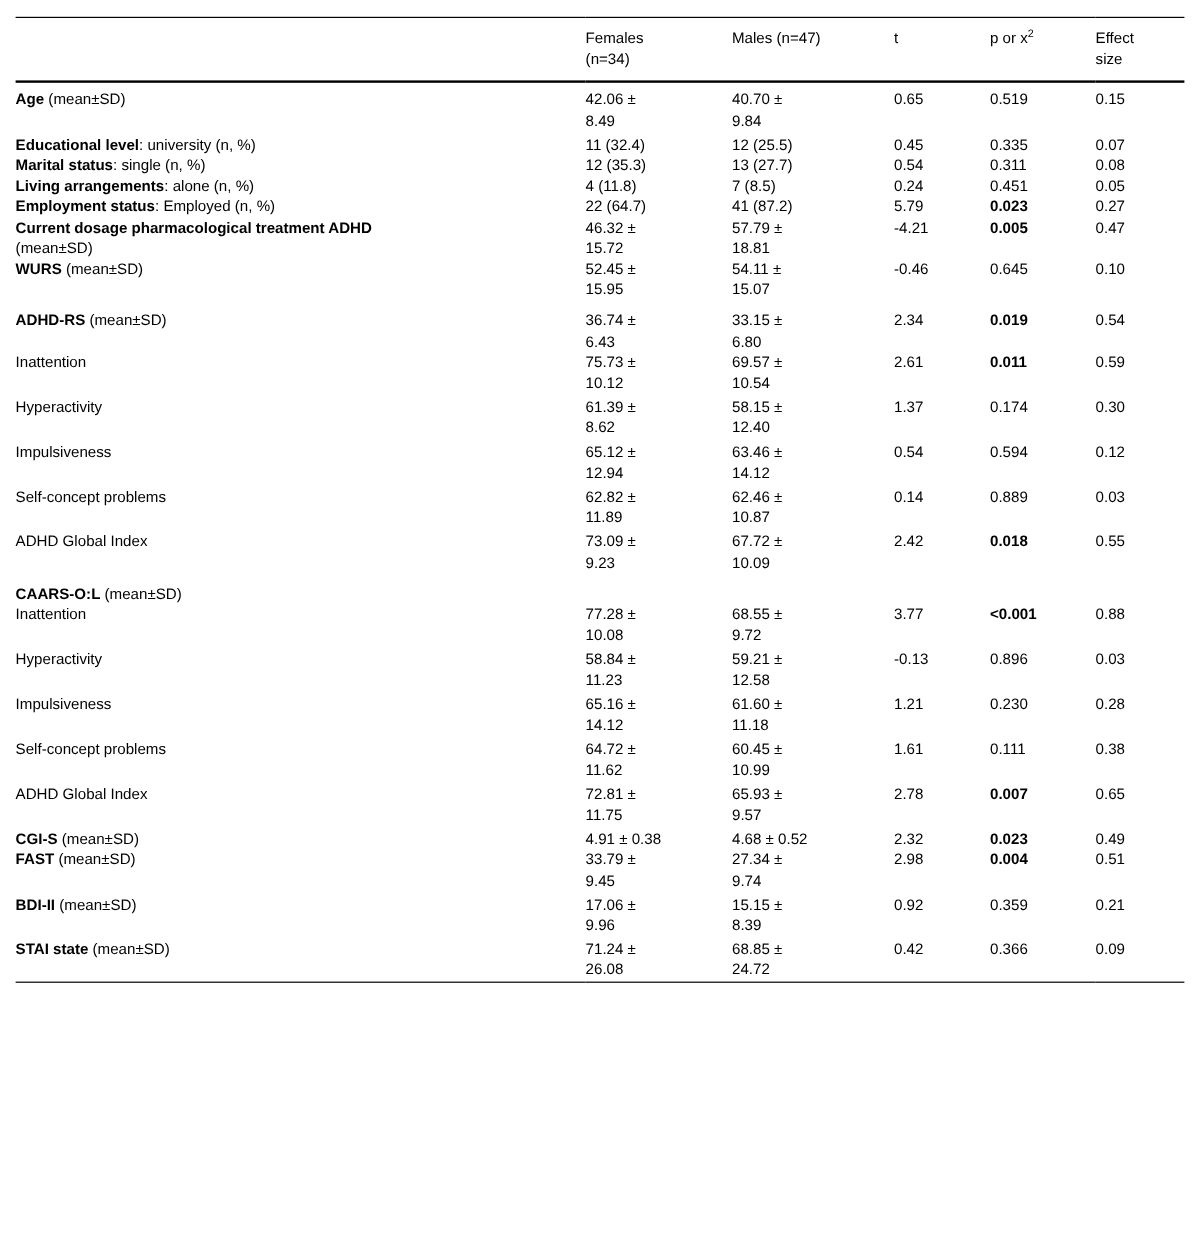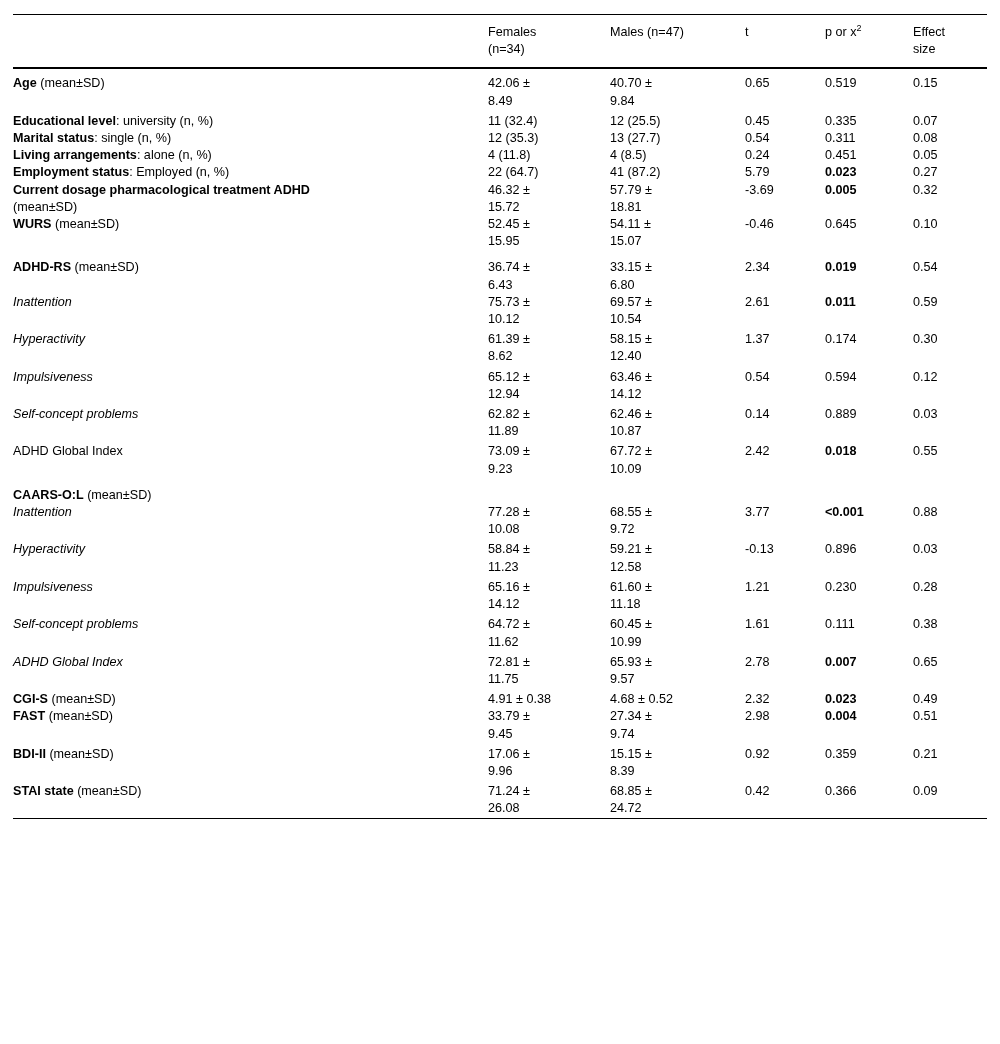--- a/index.html
+++ b/index.html
@@ -62,21 +62,21 @@
     line-height: 17.2px;
     white-space: pre-line;
   }
 
   tbody tr.r td { padding-top: 3px; padding-bottom: 0px; }
   tbody tr.r.tight td { padding-top: 0px; }
   tbody tr.r.gap td { padding-top: 9px; }
   tbody tr.r.first td { padding-top: 6px; }
 
   .lbl-strong { font-weight: bold; }
-  .lbl-italic { font-style: italic; }
+  .lbl-italic { }
   .p-sig { font-weight: bold; }
 
   sup { font-size: 9px; vertical-align: super; line-height: 0; }
 </style>
 </head>
 <body>
 
 <div id="table-wrap">
   <table class="stats">
     <colgroup>
@@ -124,43 +124,43 @@
           <td><span class="lbl-strong">Marital status</span><span>: single (n, %)</span></td>
           <td>12 (35.3)</td>
           <td>13 (27.7)</td>
           <td>0.54</td>
           <td>0.311</td>
           <td>0.08</td>
         </tr>
         <tr class="r tight">
           <td><span class="lbl-strong">Living arrangements</span><span>: alone (n, %)</span></td>
           <td>4 (11.8)</td>
-          <td>4 (8.5)</td>
+          <td>7 (8.5)</td>
           <td>0.24</td>
           <td>0.451</td>
           <td>0.05</td>
         </tr>
         <tr class="r tight">
           <td><span class="lbl-strong">Employment status</span><span>: Employed (n, %)</span></td>
           <td>22 (64.7)</td>
           <td>41 (87.2)</td>
           <td>5.79</td>
           <td class="p-sig">0.023</td>
           <td>0.27</td>
         </tr>
         <tr class="r tight">
           <td><span class="lbl-strong">Current dosage pharmacological treatment ADHD</span><span>
 (mean±SD)</span></td>
           <td>46.32 ±
 15.72</td>
           <td>57.79 ±
 18.81</td>
-          <td>-3.69</td>
+          <td>-4.21</td>
           <td class="p-sig">0.005</td>
-          <td>0.32</td>
+          <td>0.47</td>
         </tr>
         <tr class="r tight">
           <td><span class="lbl-strong">WURS</span><span> (mean±SD)</span></td>
           <td>52.45 ±
 15.95</td>
           <td>54.11 ±
 15.07</td>
           <td>-0.46</td>
           <td>0.645</td>
           <td>0.10</td>

